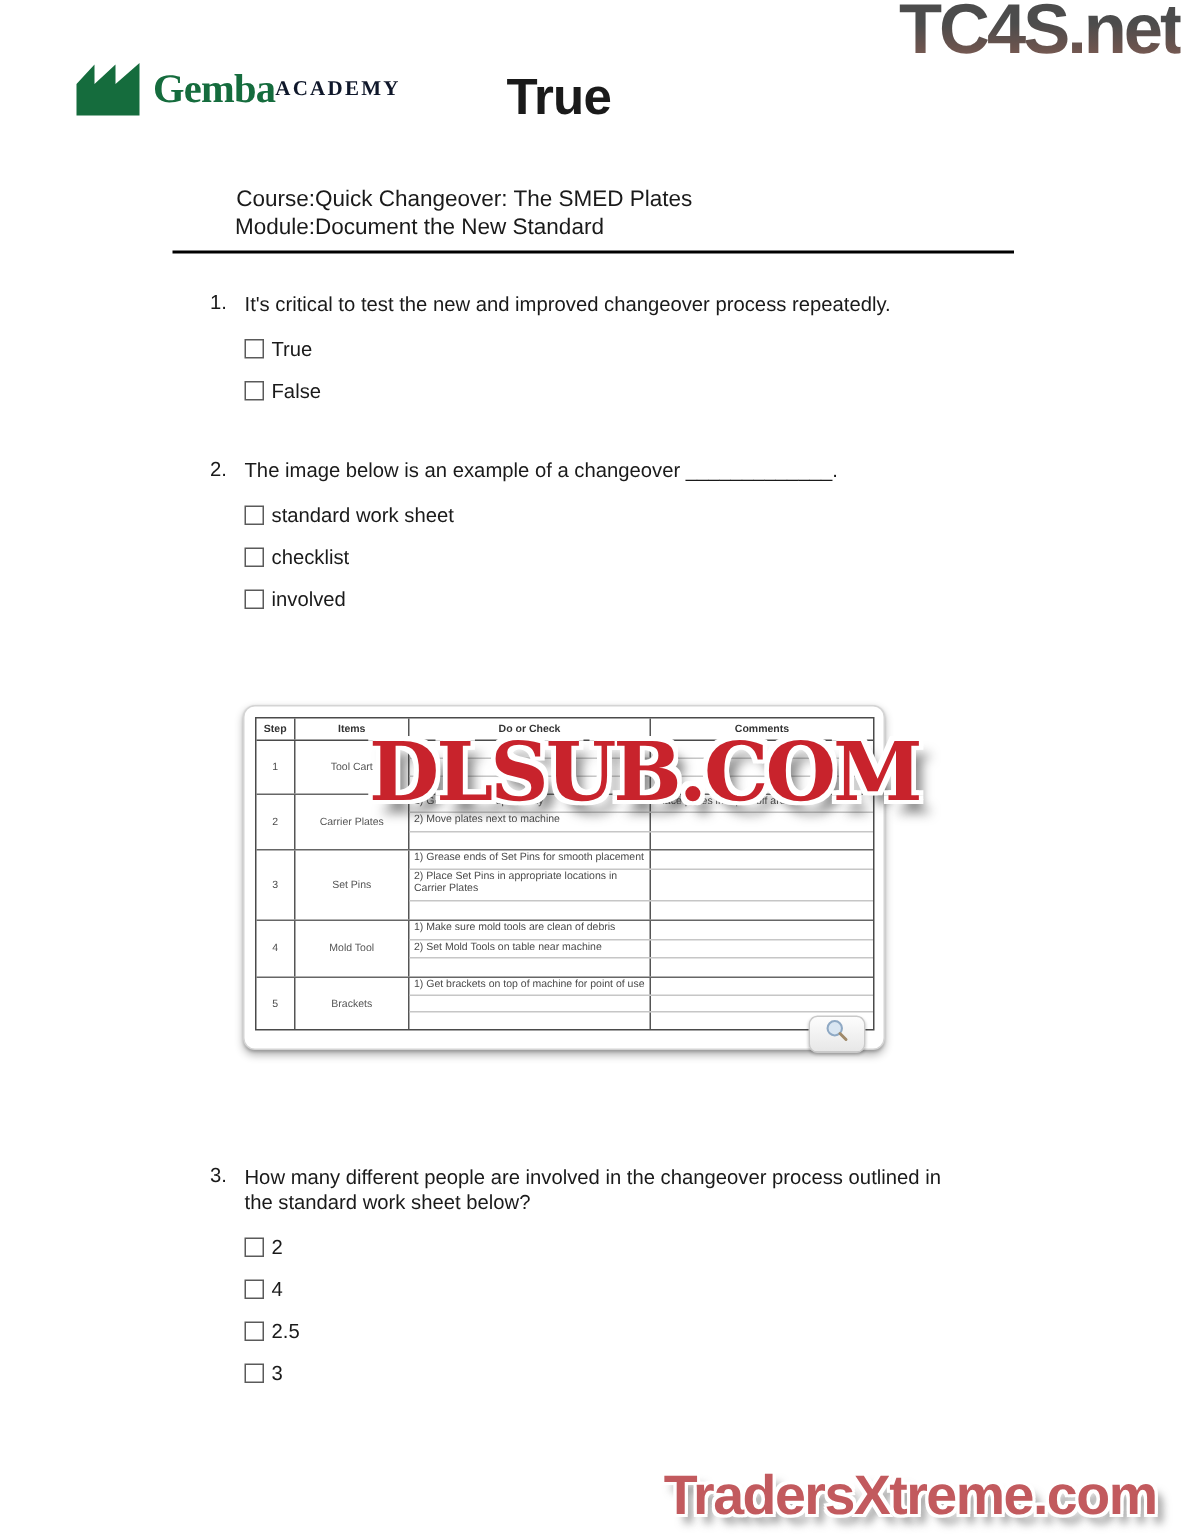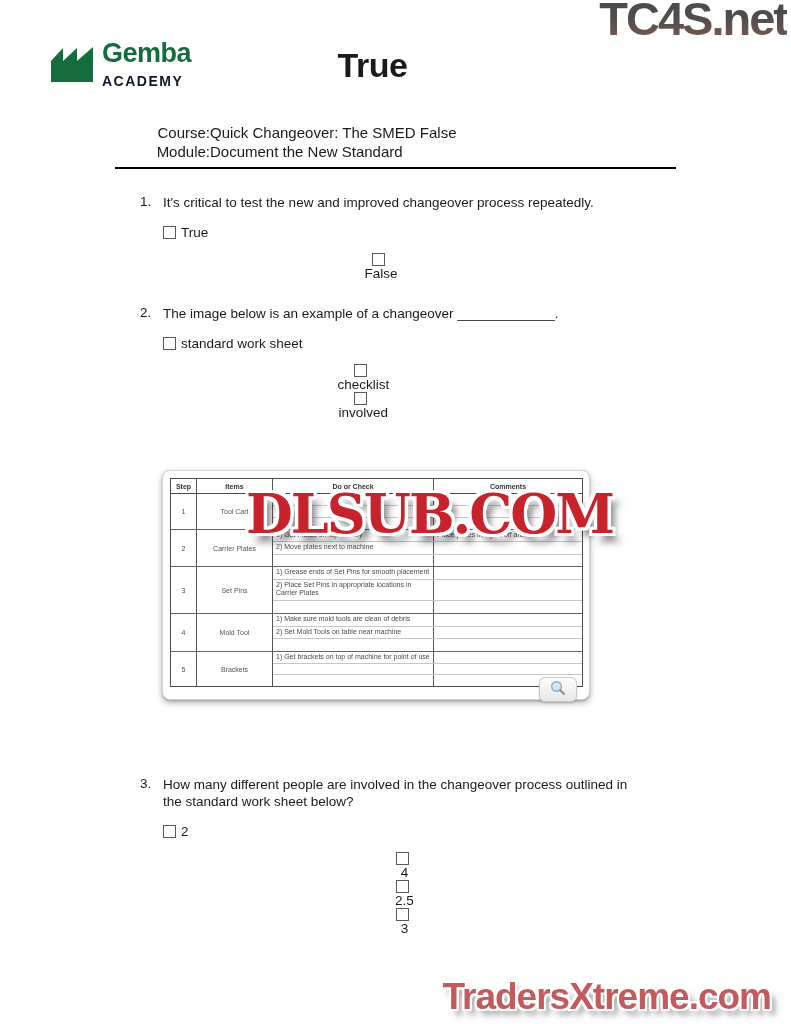--- a/index.html
+++ b/index.html
@@ -16,21 +16,21 @@
   .wm-top {
     position:absolute; top:-9px; right:4px;
     font-size:47px; font-weight:bold; letter-spacing:-2px;
     background:linear-gradient(#4c4c4c 45%, #6b544e 75%, #936b61 100%);
     -webkit-background-clip:text; background-clip:text; color:transparent;
   }
 
   
   .logo { position:absolute; left:50px; top:40px; display:flex; align-items:center; gap:6px; }
   .logo-icon svg { display:block; }
-  .logo-text { display:flex; flex-direction:column; line-height:1; }
+  .logo-text { display:flex; flex-direction:row; line-height:1;font-family:Liberation Serif, serif; }
   .logo-name { font-size:27px; font-weight:bold; color:#156c3d; letter-spacing:-0.5px; }
   .logo-sub  { font-size:14px; font-weight:bold; color:#0f172a; letter-spacing:1.5px; margin-top:7px; }
 
   
   .page-title { position:absolute; left:0; top:46px; width:745px; text-align:center;
     font-size:34px; font-weight:bold; letter-spacing:-0.5px; }
 
   
   .meta { position:absolute; left:115px; top:123px; width:561px;
     border-bottom:2px solid #000; padding-bottom:6px; font-size:15px;text-align:right; }
@@ -41,21 +41,21 @@
   .question { position:absolute; font-size:13.5px; }
   .q-head { display:flex; }
   .q-num { width:23px; flex:none; }
   .q-text { line-height:17px; }
   .q1 { left:140px; top:194px; }
   .q2 { left:140px; top:305px; }
   .q3 { left:140px; top:776px; }
   .q3 .q-text { max-width:478px; }
   .opt { display:flex; align-items:center; margin-left:23px; height:14px; }
   .q1 .opt:nth-of-type(2) { margin-top:14px; }
-  .opt + .opt { margin-top:14px !important;flex-direction:column; }
+  .opt + .opt { margin-top:14px !important; }
   .opt { margin-top:14px; }
   .checkbox { width:13px; height:13px; border:1px solid #5a5a5a; background:#fff; flex:none; }
   .opt-label { margin-left:5px; }
 
   
   .ws-card { position:absolute; left:162px; top:470px; width:428px; height:230px;
     background:#fff; border:1px solid #d4d4d4; border-radius:8px;
     box-shadow:0 3px 6px rgba(0,0,0,0.30), 0 1px 2px rgba(0,0,0,0.18); }
   .ws-table { position:absolute; left:7px; top:7px; width:413px; border:1.5px solid #4a4a4a;
     font-size:7px; color:#4a4a4a; }
@@ -117,21 +117,21 @@
     <span class="logo-name">Gemba</span>
     <span class="logo-sub">ACADEMY</span>
   </span>
 </div>
 
 <div class="page-title">True</div>
 
 <div class="meta">
   <div class="meta-row">
     <span class="meta-label">Course:</span>
-    <span>Quick Changeover: The SMED False</span>
+    <span>Quick Changeover: The SMED Plates</span>
   </div>
   <div class="meta-row">
     <span class="meta-label">Module:</span>
     <span>Document the New Standard</span>
   </div>
 </div>
 
 <div class="question q1">
   <div class="q-head">
     <span class="q-num">1.</span>

